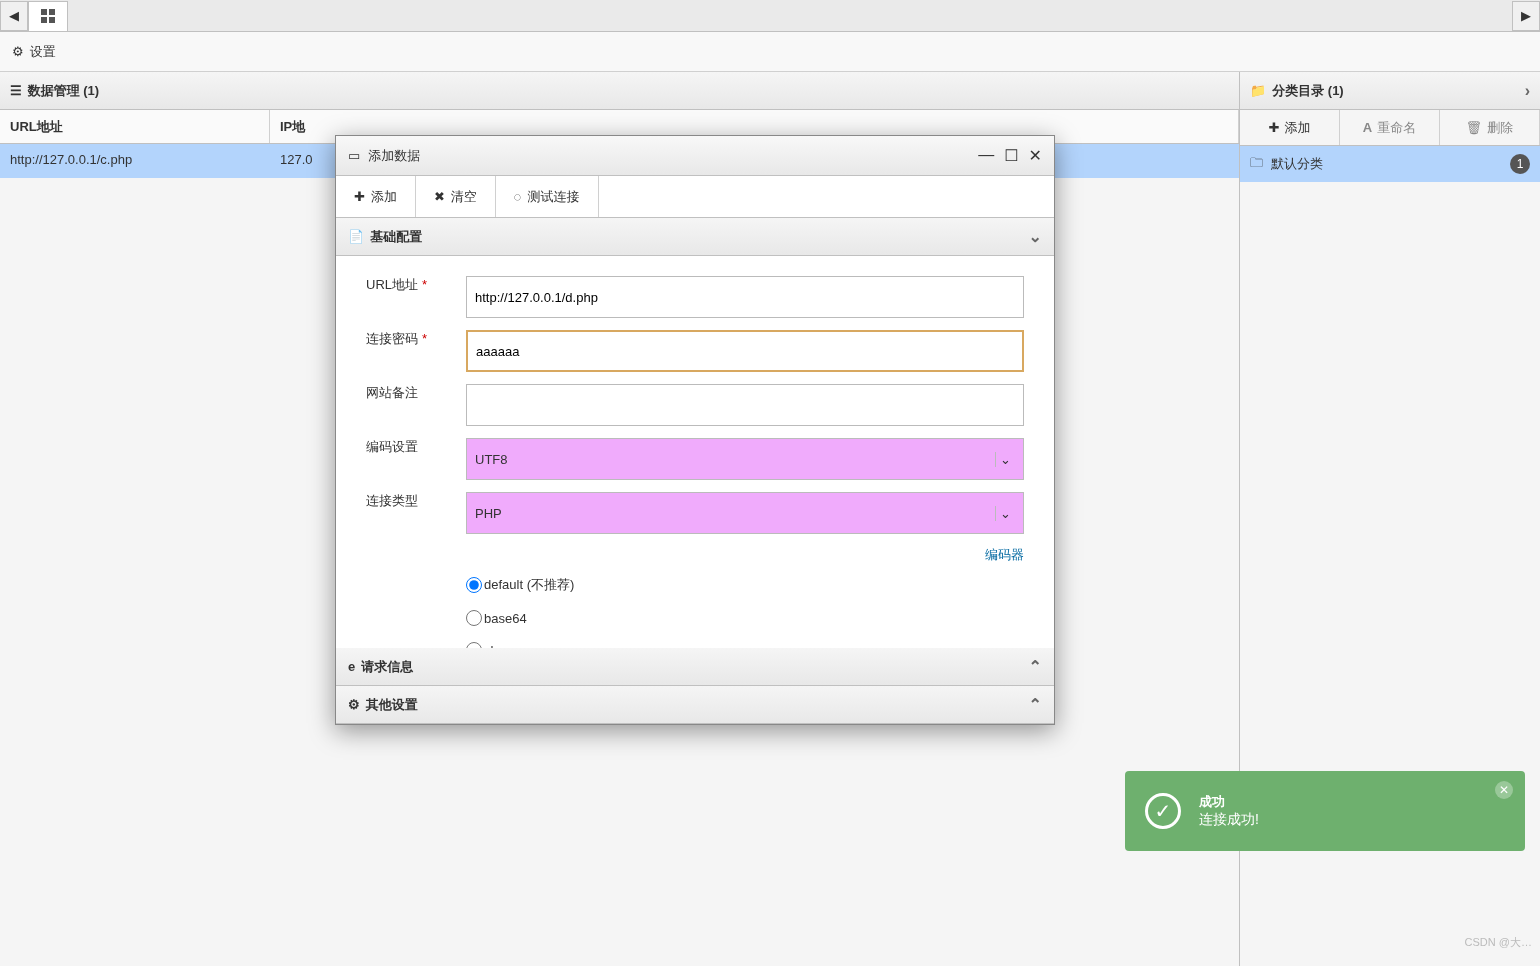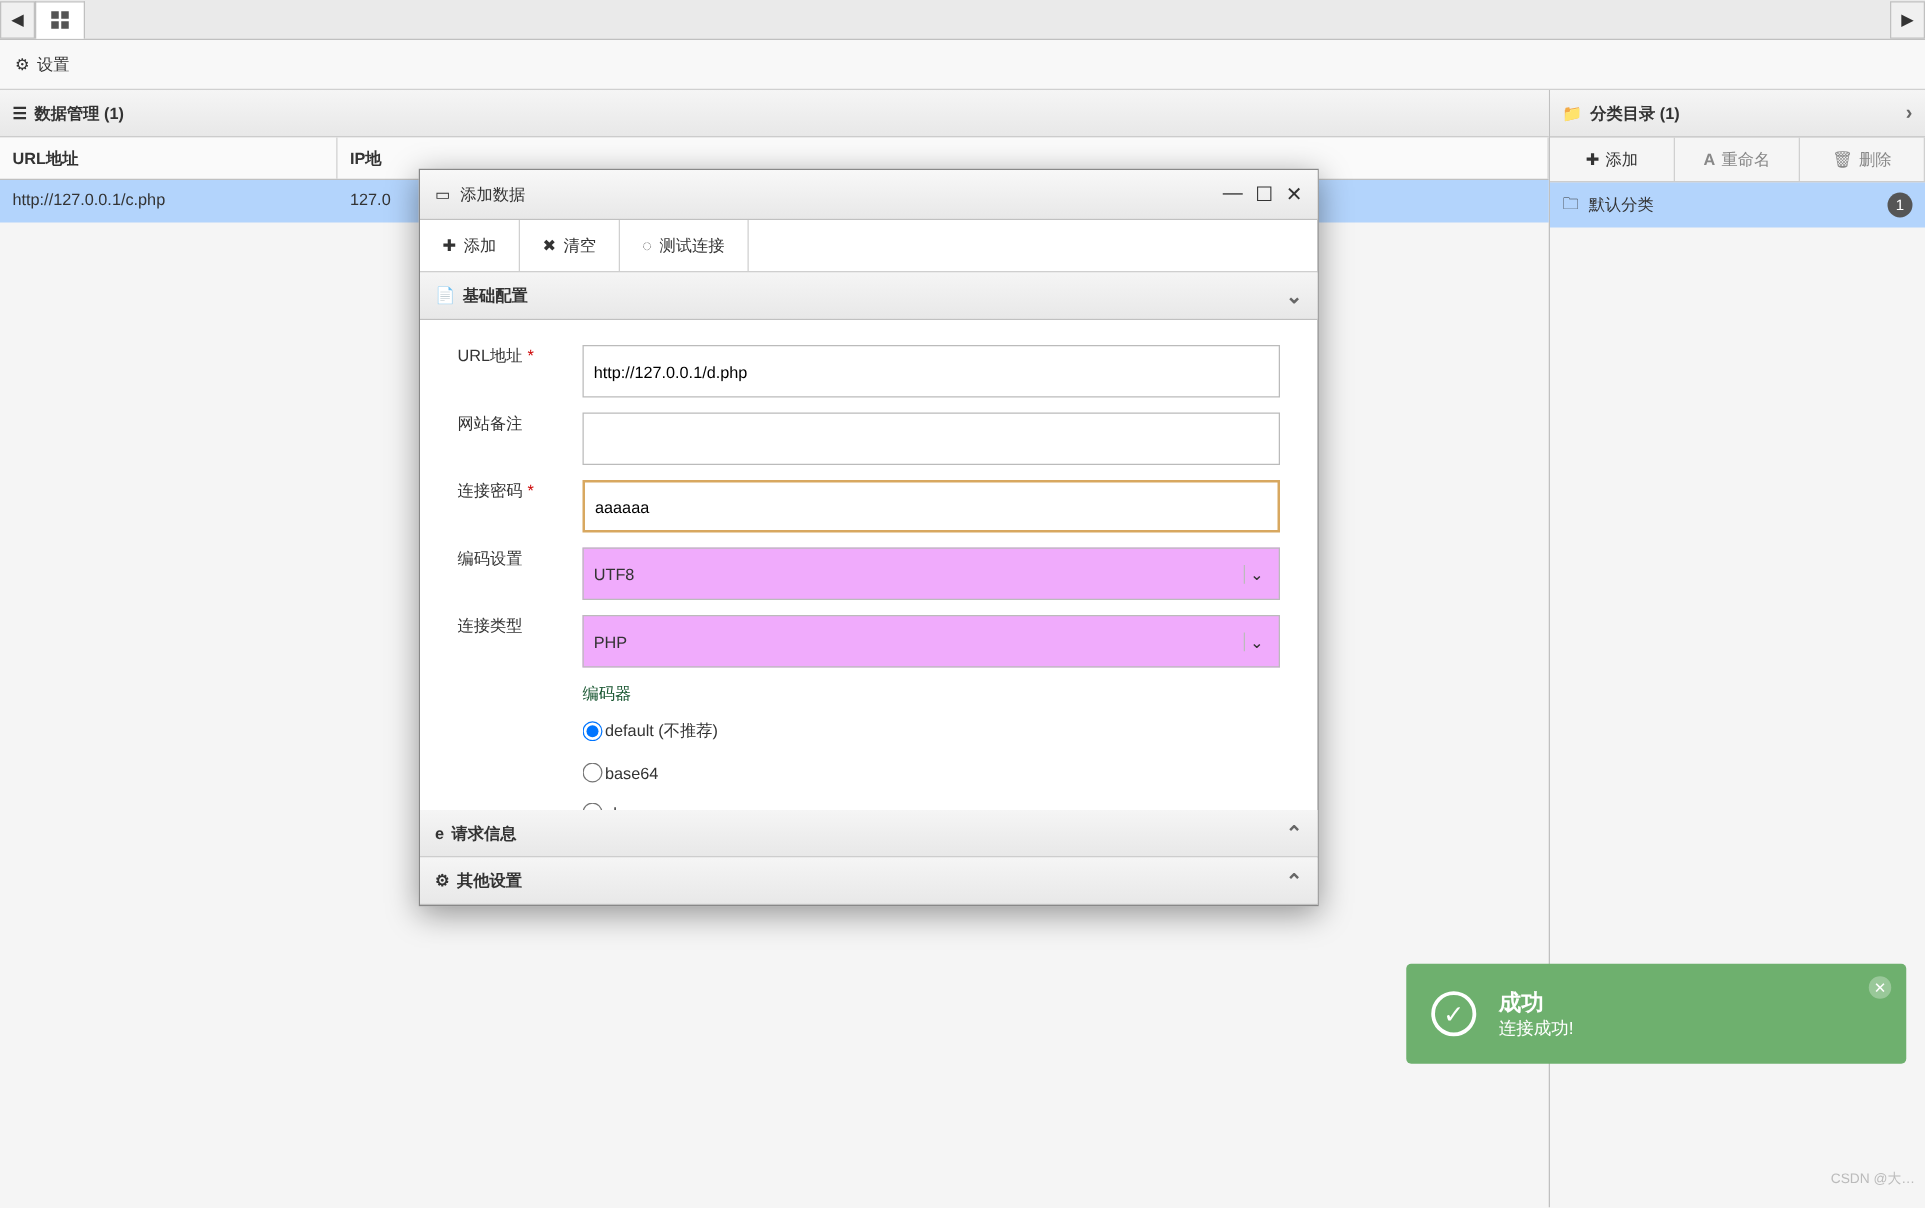--- a/index.html
+++ b/index.html
@@ -39,27 +39,27 @@
 .section-header .icon { margin-right: 6px; }
 .section-header .chev { margin-left: auto; font-size: 16px; color: #666; }
 .form-body { padding: 20px 30px 10px 30px; height: 392px; overflow-y: scroll; background: #fff; }
 .form-row { display: flex; margin-bottom: 12px; }
 .form-row label { width: 100px; text-align: left; }
 .form-row .req { color: #c00; margin-left: 4px; }
 .form-row input[type=text], .form-row .select { flex: 1; height: 42px; padding: 16px 8px; border: 1px solid #bbb; font-size: 13px; }
 .form-row input.focused { border: 2px solid #d8a860; outline: none; }
 .form-row .select { display: flex; align-items: center; justify-content: space-between; background: #f0abfc; }
 .form-row .select .arrow-down { width: 20px; text-align: center; border-left: 1px solid #bbb; }
-.encoder-label { margin-left: 100px; color: #14532d; margin-bottom: 12px; }
+.encoder-label { margin-left: 100px; color: #0369a1; margin-bottom: 12px; text-align: right; }
 .radio-row { margin-left: 100px; display: flex; align-items: center; gap: 2px; margin-bottom: 16px; }
 .radio-row input { width: 16px; height: 16px; }
 .toast { position: absolute; right: 15px; bottom: 115px; width: 400px; height: 80px; background: #6eb06e; border-radius: 4px; display: flex; align-items: center; padding: 0 20px; color: #fff; }
 .toast .check { width: 36px; height: 36px; border: 3px solid #fff; border-radius: 50%; display: flex; align-items: center; justify-content: center; font-size: 20px; margin-right: 18px; }
 .toast .close { position: absolute; top: 10px; right: 12px; width: 18px; height: 18px; background: rgba(255,255,255,0.3); border-radius: 50%; display: flex; align-items: center; justify-content: center; font-size: 12px; cursor: pointer; }
-.toast-title { font-size: 18px; font-weight: bold; }
+.toast-title { font-size: 13px; font-weight: bold; }
 .toast-msg { font-size: 14px; }
 .watermark { position: absolute; right: 8px; bottom: 16px; font-size: 11px; color: #bbb; }
 svg { display: block; }
 </style>
 </head>
 <body>
 
 <div class="tabbar">
   <div class="nav-btn">◀</div>
   <div class="tab">
@@ -150,26 +150,26 @@
     <span class="icon">📄</span>
     <span>基础配置</span>
     <span class="chev">⌄</span>
   </div>
   <div class="form-body">
     <div class="form-row">
       <label><span>URL地址</span><span class="req">*</span></label>
       <input type="text" value="http://127.0.0.1/d.php" style="">
     </div>
     <div class="form-row">
+      <label><span>连接密码</span><span class="req">*</span></label>
+      <input type="text" class="focused" value="aaaaaa" style="">
+    </div>
+    <div class="form-row">
       <label>网站备注</label>
       <input type="text" value="" style="">
-    </div>
-    <div class="form-row">
-      <label><span>连接密码</span><span class="req">*</span></label>
-      <input type="text" class="focused" value="aaaaaa" style="">
     </div>
     <div class="form-row">
       <label>编码设置</label>
       <div class="select">
         <span>UTF8</span>
         <span class="arrow-down">⌄</span>
       </div>
     </div>
     <div class="form-row">
       <label>连接类型</label>

